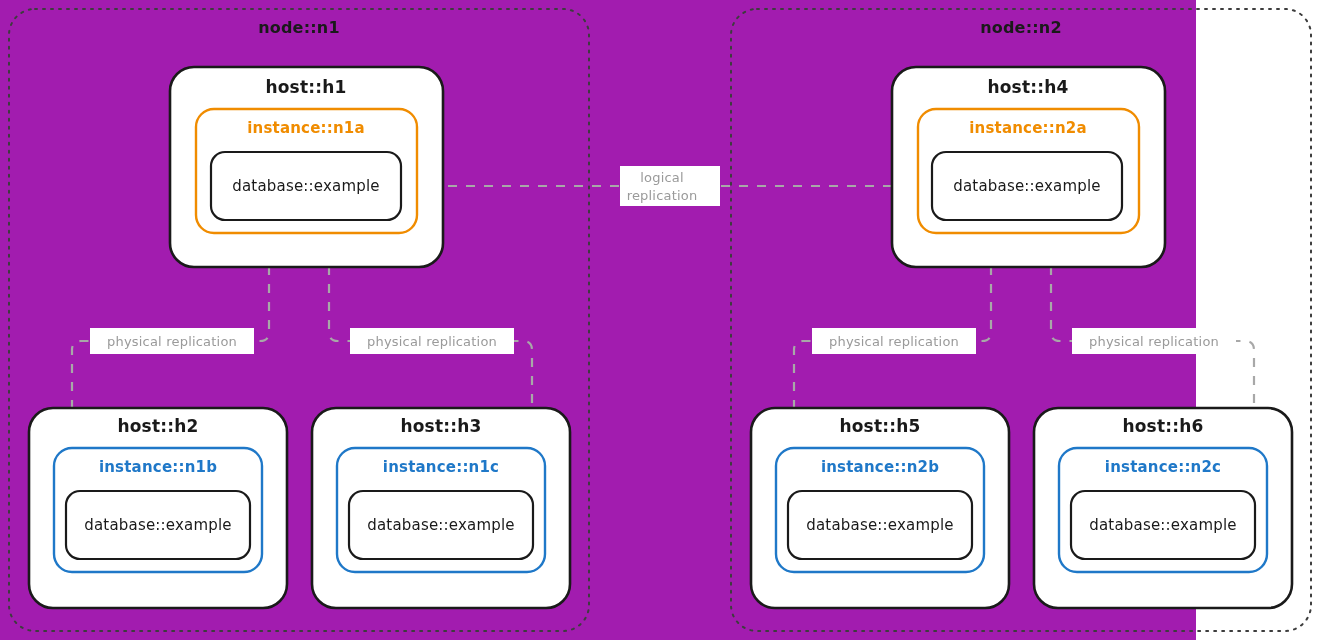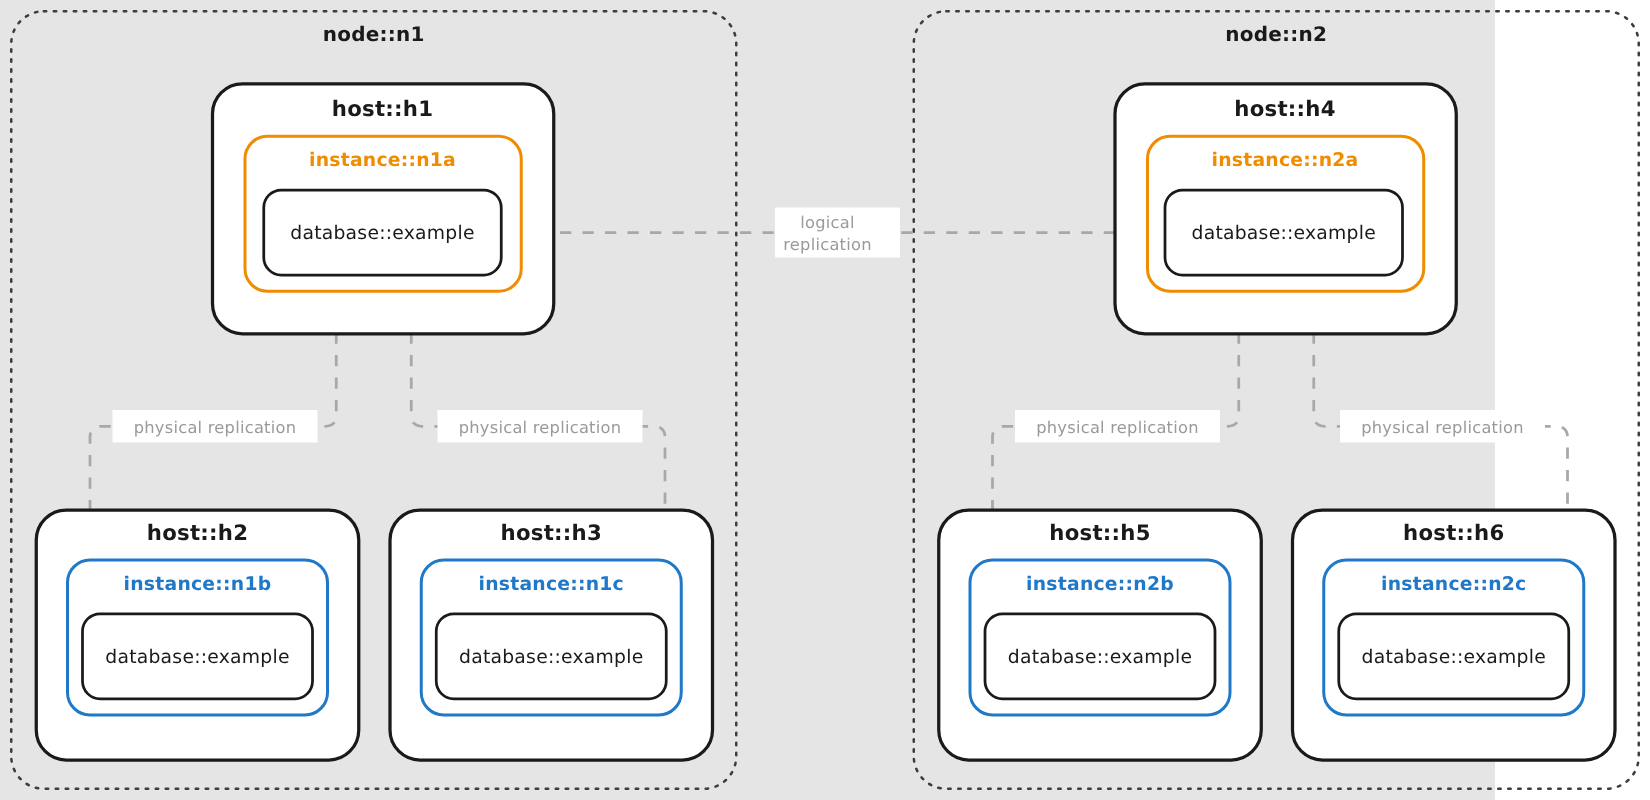--- a/index.html
+++ b/index.html
@@ -10,21 +10,21 @@
   body {
     width: 1320px;
     height: 640px;
     font-family: "DejaVu Sans", sans-serif;
     overflow: hidden;
   }
   #stage {
     position: relative;
     width: 1196px;
     height: 640px;
-    background: #e5e5e5;
+    background: #a21caf;
   }
   #diagram-svg {
     position: absolute;
     left: 0;
     top: 0;
     width: 1320px;
     height: 640px;
   }
   text {
     font-family: "DejaVu Sans", sans-serif;

